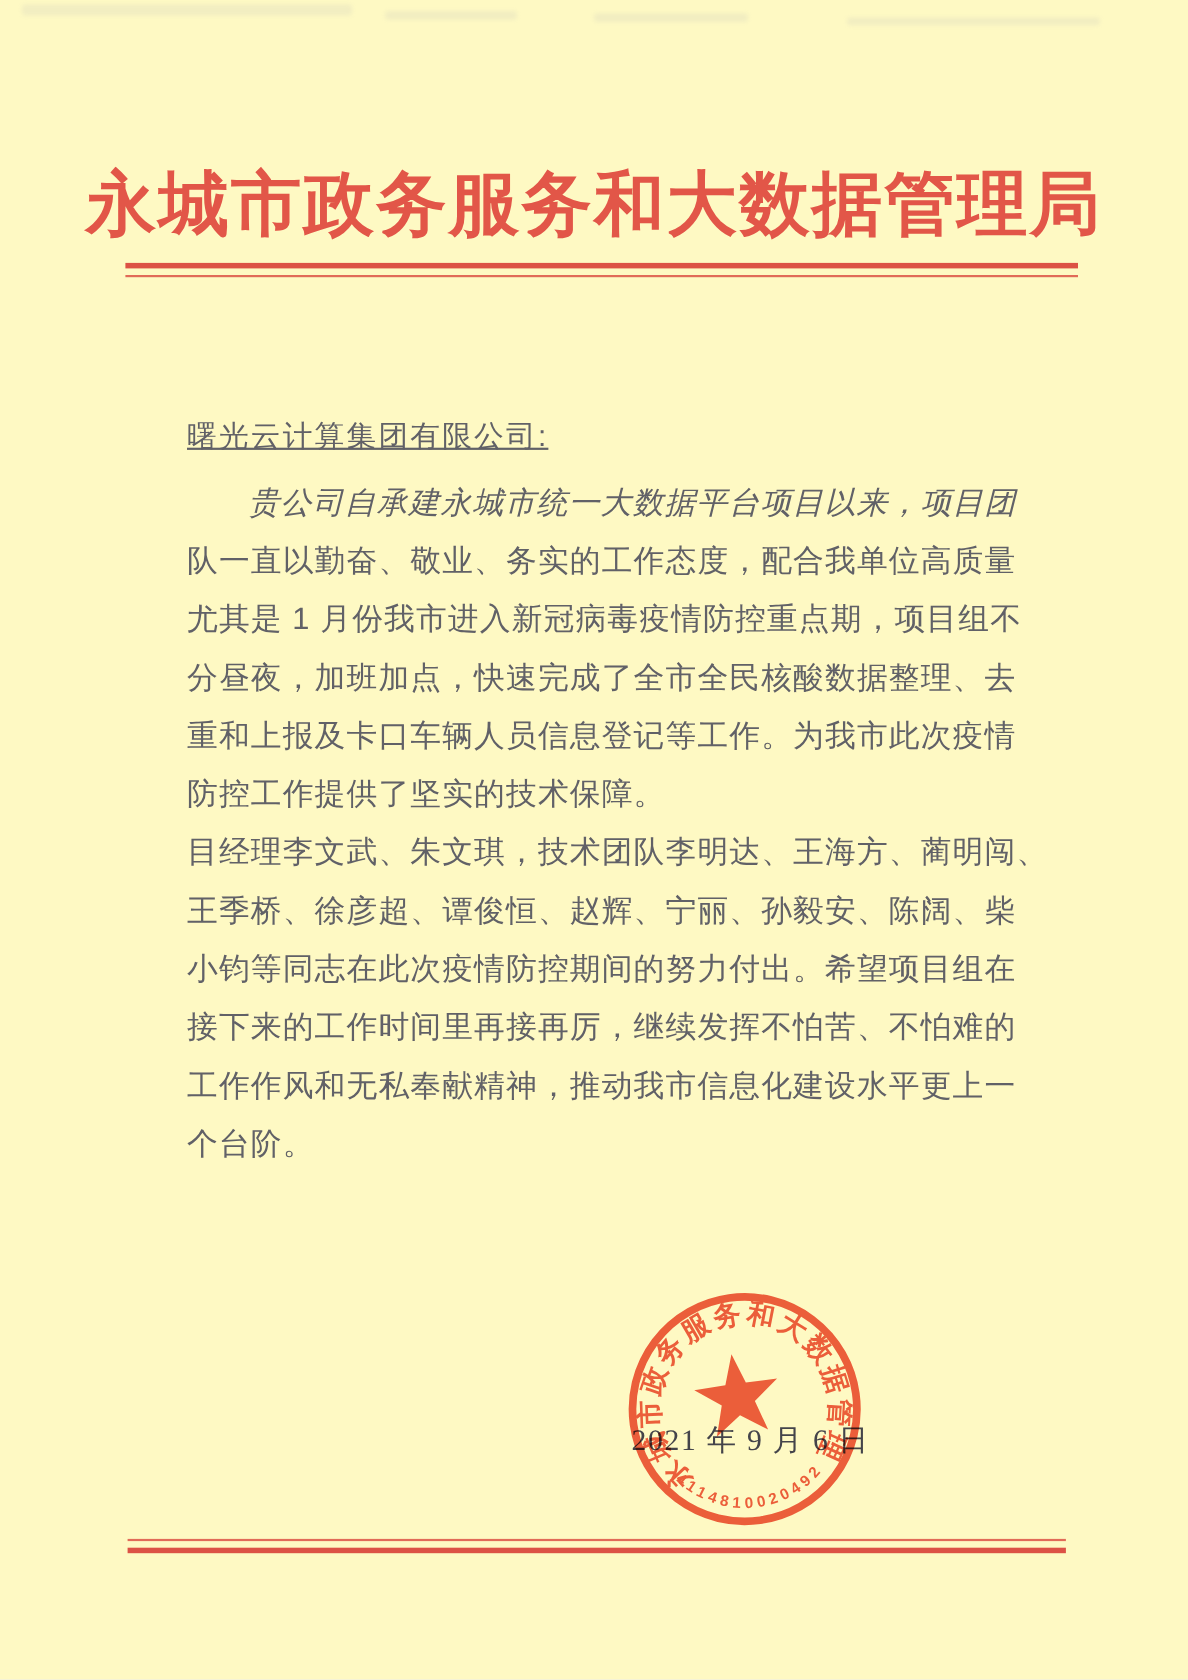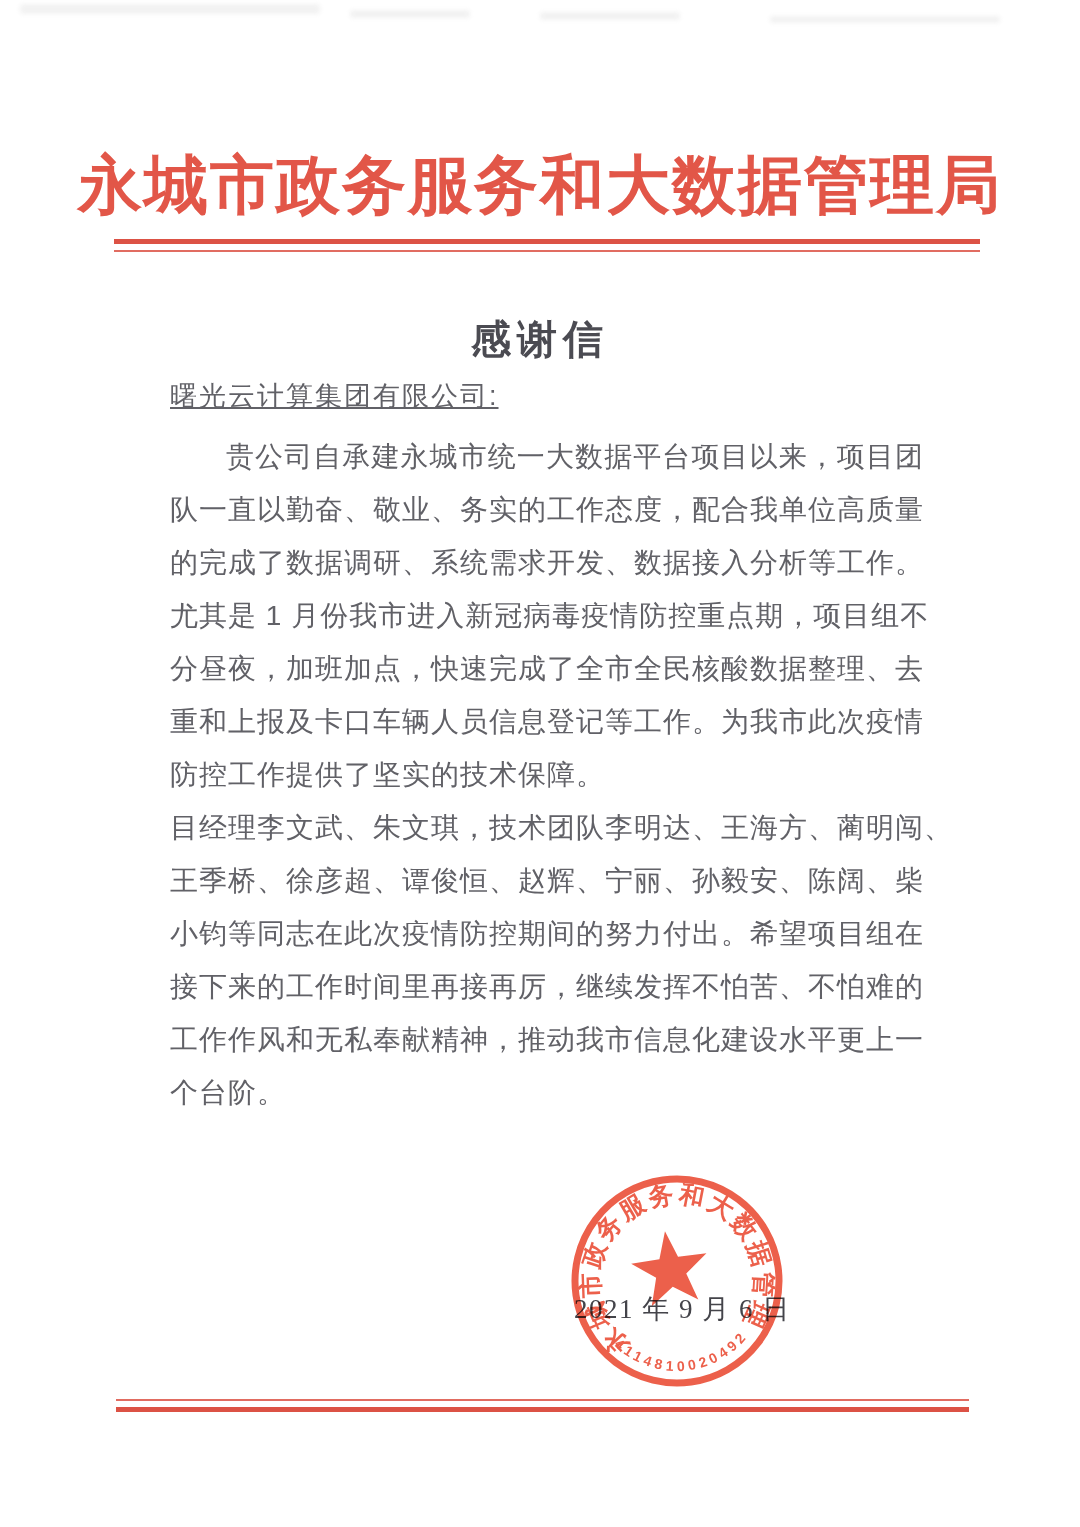--- a/index.html
+++ b/index.html
@@ -1,20 +1,20 @@
 <!DOCTYPE html>
 <html style="--header-red: #e25648; --rule-red: #dc5245; --seal-red: #ea4a32; --title-text: #4b4b52; --body-text: #616167; --date-text: #44444a;"><head>
 <meta charset="utf-8">
 <style>
   html,body{margin:0;padding:0;background:#e9e9e9;}
   .page{
     position:relative;
     width:1080px;height:1527px;
     margin:0 auto;
-    background:#ffffff;
+    background:#fef9c3;
     overflow:hidden;
     font-family:"Liberation Sans", sans-serif;
   }
   
   .smudge{position:absolute;background:#b9b9b9;opacity:.18;border-radius:3px;filter:blur(2px);}
 
   .agency-title{
     position:absolute;top:142px;left:0;right:0;
     text-align:center;
     font-family:"Liberation Serif", serif;
@@ -49,21 +49,21 @@
     color:var(--body-text);
     font-size:28px;
   }
   .line{
     height:53px;line-height:53px;
     text-align:justify;
     text-align-last:justify;
     letter-spacing:1px;
     white-space:nowrap;
   }
-  .line.para-first{padding-left:56px;}
+  .line.para-first{padding-left:56px;font-style:italic;}
   .line.para-last{text-align-last:left;white-space:normal;}
 
   .letter-date{
     position:absolute;left:574px;top:1291px;
     font-size:27px;letter-spacing:1.5px;
     color:var(--date-text);
     white-space:nowrap;
     font-family:Liberation Serif, serif;
   }
 
@@ -88,28 +88,26 @@
   <div class="smudge" style="left:20px;top:4px;width:300px;height:10px;"></div>
   <div class="smudge" style="left:350px;top:10px;width:120px;height:8px;"></div>
   <div class="smudge" style="left:540px;top:12px;width:140px;height:8px;"></div>
   <div class="smudge" style="left:770px;top:16px;width:230px;height:7px;"></div>
 
   <div class="agency-title">永城市政务服务和大数据管理局</div>
 
   <div class="rule rule-top-thick"></div>
   <div class="rule rule-top-thin"></div>
 
-  <div class="letter-title">感谢信</div>
 
   <div class="salutation">曙光云计算集团有限公司:</div>
 
   <div class="body-lines" id="body-lines">
       <div class="line para-first">贵公司自承建永城市统一大数据平台项目以来，项目团</div>
       <div class="line">队一直以勤奋、敬业、务实的工作态度，配合我单位高质量</div>
-      <div class="line">的完成了数据调研、系统需求开发、数据接入分析等工作。</div>
       <div class="line">尤其是 1 月份我市进入新冠病毒疫情防控重点期，项目组不</div>
       <div class="line">分昼夜，加班加点，快速完成了全市全民核酸数据整理、去</div>
       <div class="line">重和上报及卡口车辆人员信息登记等工作。为我市此次疫情</div>
       <div class="line para-last">防控工作提供了坚实的技术保障。</div>
       <div class="line">目经理李文武、朱文琪，技术团队李明达、王海方、蔺明闯、</div>
       <div class="line">王季桥、徐彦超、谭俊恒、赵辉、宁丽、孙毅安、陈阔、柴</div>
       <div class="line">小钧等同志在此次疫情防控期间的努力付出。希望项目组在</div>
       <div class="line">接下来的工作时间里再接再厉，继续发挥不怕苦、不怕难的</div>
       <div class="line">工作作风和无私奉献精神，推动我市信息化建设水平更上一</div>
       <div class="line para-last">个台阶。</div>

